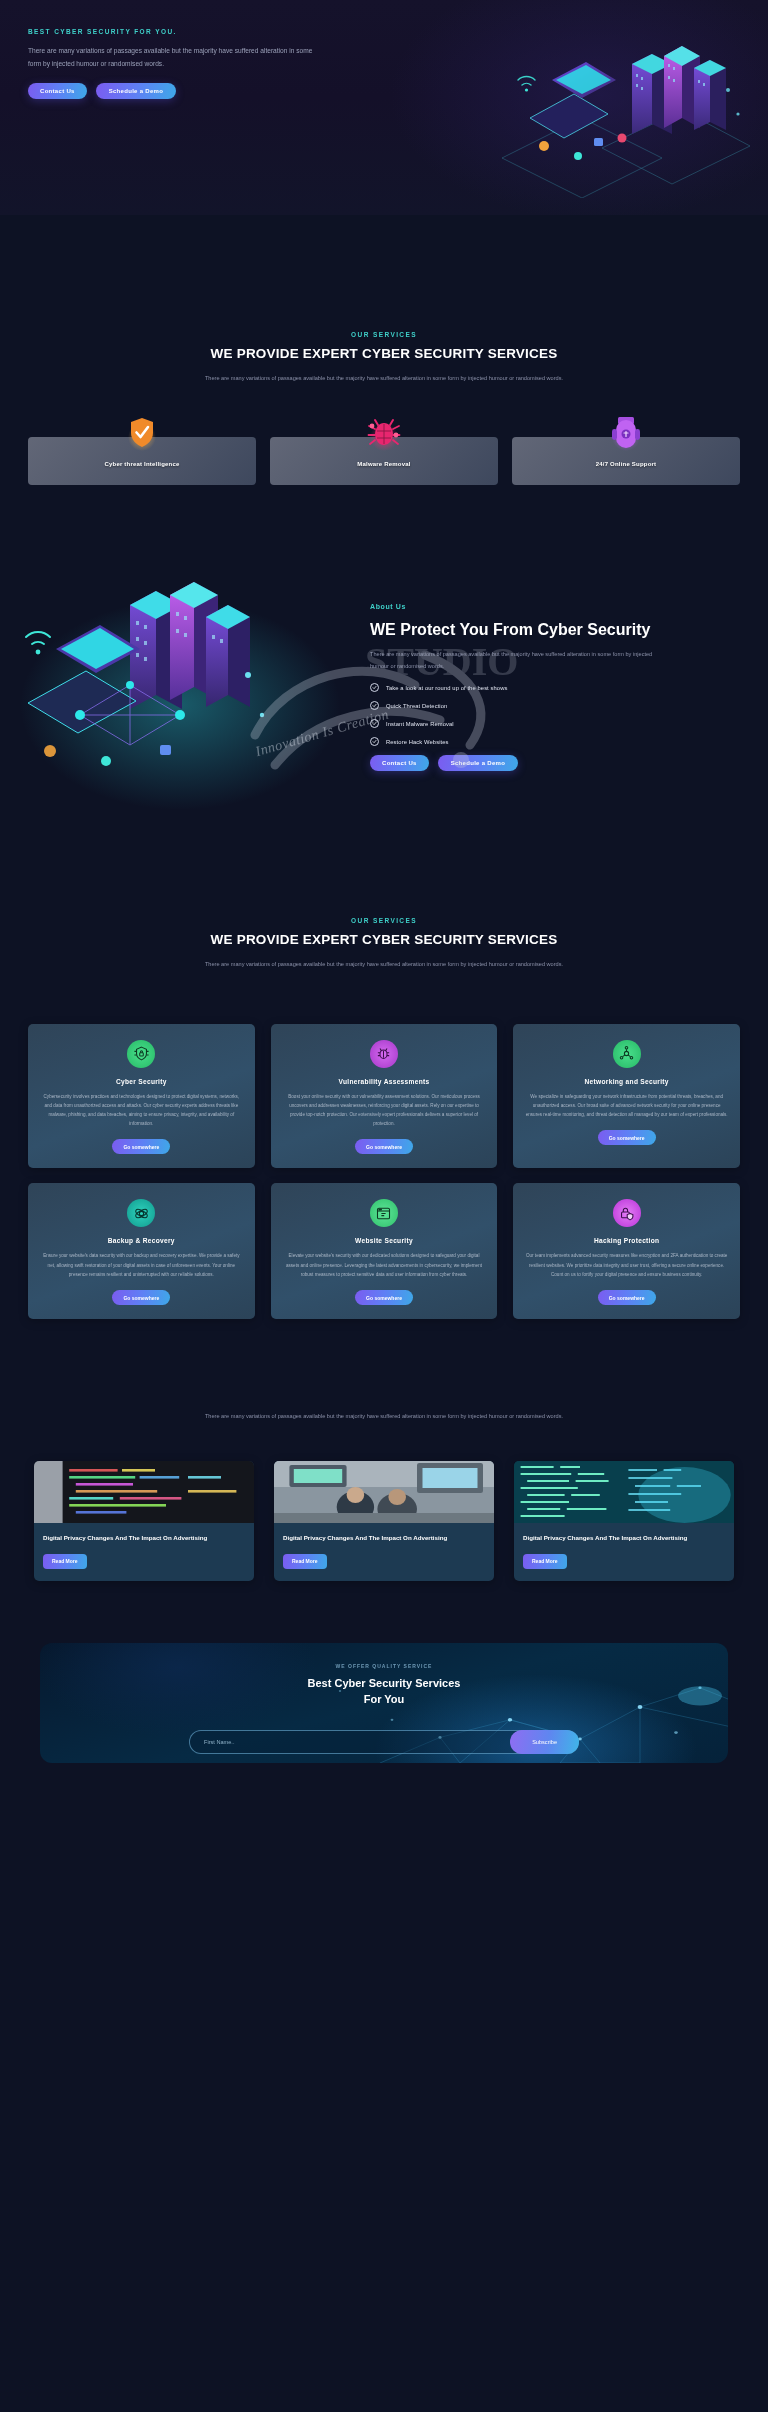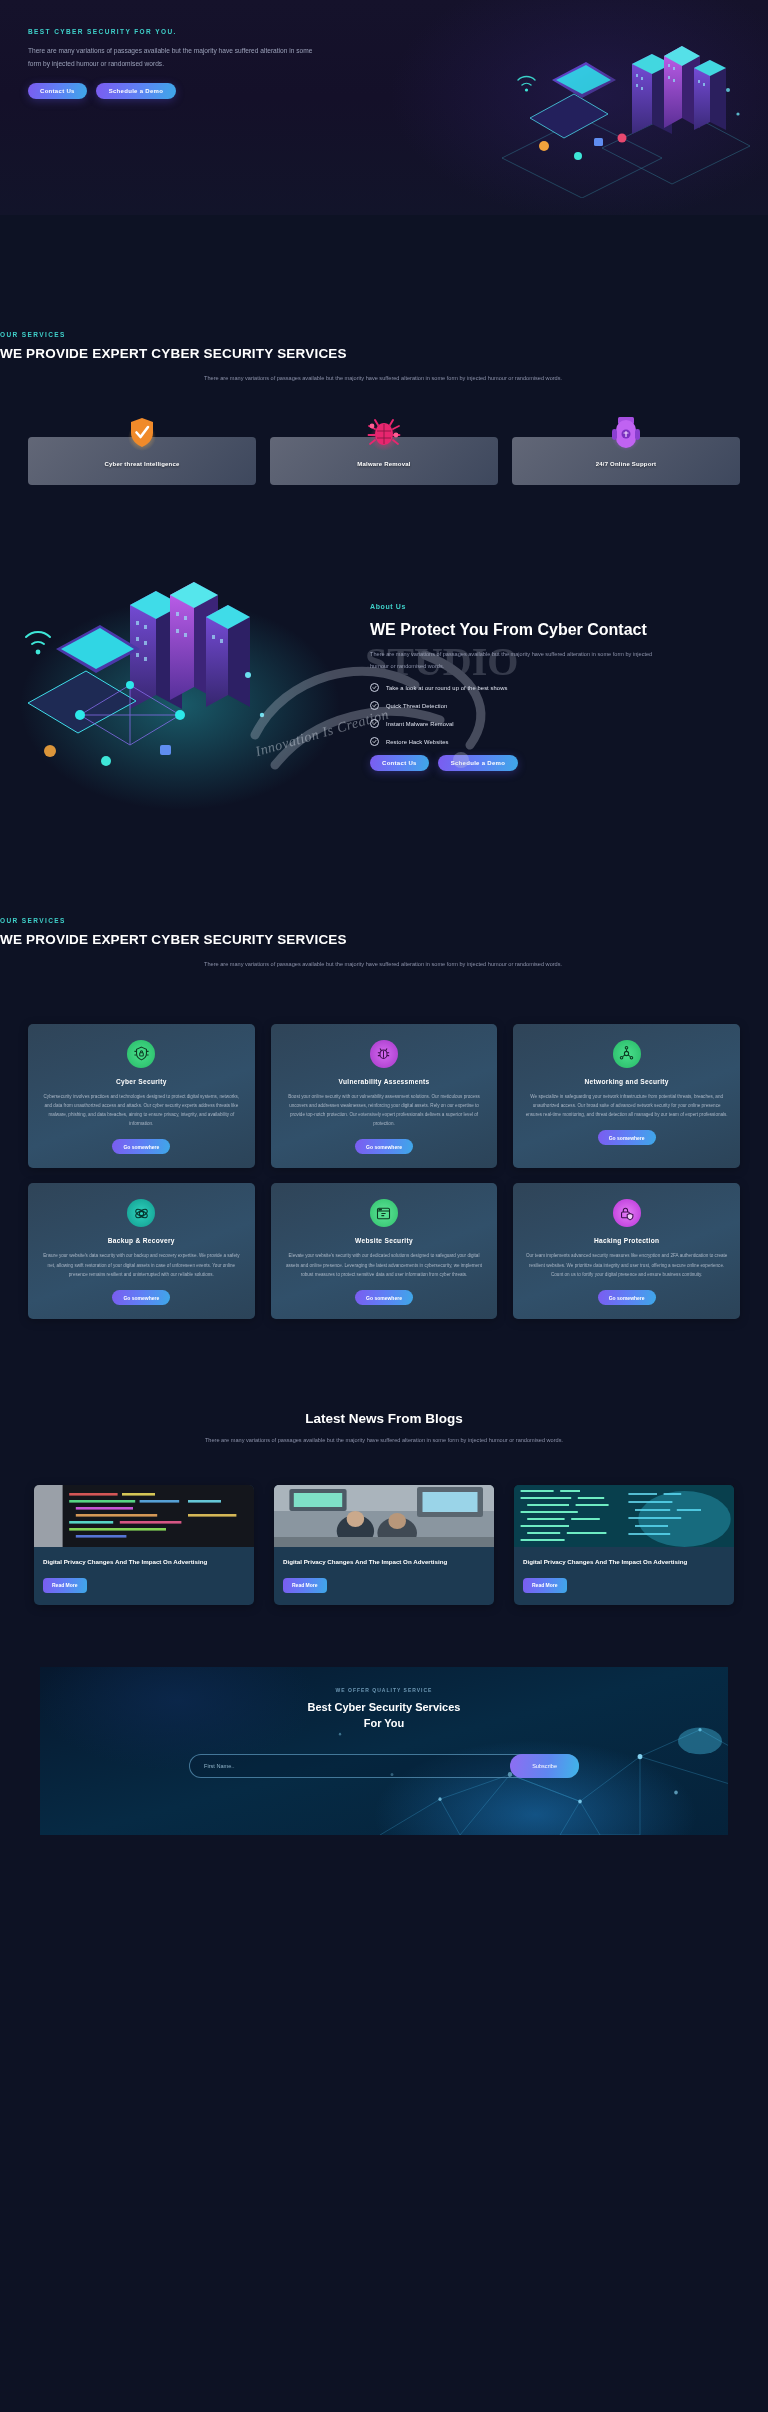--- a/index.html
+++ b/index.html
@@ -42,21 +42,21 @@
     color:#fff; font-size:6px; font-weight:bold; letter-spacing:.3px;
     border:none; border-radius:20px; padding:5px 12px; cursor:pointer;
     box-shadow:0 2px 8px rgba(90,80,220,.35);
   }
   .btn.wide { padding:5px 13px; }
 
   
   .hero-art { position:absolute; right:6px; top:18px; width:280px; height:180px; }
 
   
-  .sec-head { }
+  .sec-head { text-align:center; }
   .sec-head .eyebrow { margin-bottom:7px; }
   .sec-head h2 {
     font-size:13.5px; line-height:1.38; font-weight:bold; letter-spacing:.2px;
   }
   .sec-head p {
     margin:9px auto 0; font-size:5.6px; line-height:2.1; color:#8a90a8;
     max-width:360px;
   }
 
   .services { padding-top:116px; }
@@ -163,21 +163,21 @@
     box-shadow:0 2px 10px rgba(0,0,0,.28);
   }
   .blog-thumb { height:62px; position:relative; overflow:hidden; }
   .blog-body { padding:10px 9px 12px; }
   .blog-body h4 { font-size:6.2px; font-weight:bold; line-height:1.75; color:#fff; }
   .blog-body .btn-sm { margin-top:10px; border-radius:4px; padding:4.5px 9px; }
 
   
   .cta-wrap { margin-top:62px; padding:0 40px; }
   .cta {
-    position:relative; height:168px; border-radius:0; overflow:hidden;
+    position:relative; height:120px; border-radius:12px; overflow:hidden;
     background:
       radial-gradient(ellipse 260px 120px at 72% 88%, rgba(30,120,190,.55), transparent 62%),
       radial-gradient(ellipse 200px 100px at 20% 20%, rgba(12,40,78,.8), transparent 70%),
       linear-gradient(165deg,#06182e 0%, #062a44 50%, #05223a 100%);
   }
   .cta-inner { position:relative; z-index:3; text-align:center; padding-top:20px; }
   .cta .eyebrow { color:#6e98b4; font-size:5px; letter-spacing:1px; margin-bottom:6px; }
   .cta h2 { font-size:11px; line-height:1.5; font-weight:bold; }
   .sub-form {
     margin:22px auto 0; width:390px; height:24px;
@@ -443,21 +443,21 @@
       </g>
       <g fill="#c9cfdd">
         <circle cx="246" cy="145" r="8"></circle>
       </g>
       <text x="150" y="60" font-family="Liberation Serif, serif" font-size="40" font-weight="bold" fill="#c9cfdd" opacity=".7">STUDIO</text>
     </svg>
     <div class="wm-text">Innovation Is Creation</div>
 
     <div class="about-copy">
       <div class="eyebrow" style="letter-spacing:.6px;text-transform:none;font-size:7px;">About Us</div>
-      <h2>WE Protect You From Cyber Contact</h2>
+      <h2>WE Protect You From Cyber Security</h2>
       <p class="lead">There are many variations of passages available but the majority have suffered alteration in some form by injected humour or randomised words.</p>
 
       <div class="checks">
         <div class="check-item">
           <span class="check-ring">
             <svg viewBox="0 0 10 10">
                 <path d="M2 5.2 L4.2 7.4 L8 2.8" stroke="#eef1f8" stroke-width="1.6" fill="none" stroke-linecap="round" stroke-linejoin="round"></path>
               </svg>
           </span>
           <span class="txt">Take a look at our round up of the best shows</span>
@@ -584,21 +584,20 @@
         </div>
         <h3>Hacking Protection</h3>
         <p>Our team implements advanced security measures like encryption and 2FA authentication to create resilient websites. We prioritize data integrity and user trust, offering a secure online experience. Count on us to fortify your digital presence and ensure business continuity.</p>
         <button class="btn-sm">Go somewhere</button>
       </div>
 
     </div>
   </section>
 
   <section class="blog">
-    <h2>Latest News From Blogs</h2>
     <p class="sub">There are many variations of passages available but the majority have suffered alteration in some form by injected humour or randomised words.</p>
 
     <div class="blog-row">
 
       <div class="blog-card">
         <div class="blog-thumb">
           <svg viewBox="0 0 200 62" preserveAspectRatio="none" width="100%" height="100%">
             <rect width="200" height="62" fill="#14161c"></rect>
             <rect x="0" y="0" width="26" height="62" fill="#9aa0a8"></rect>
             <g opacity=".95">

